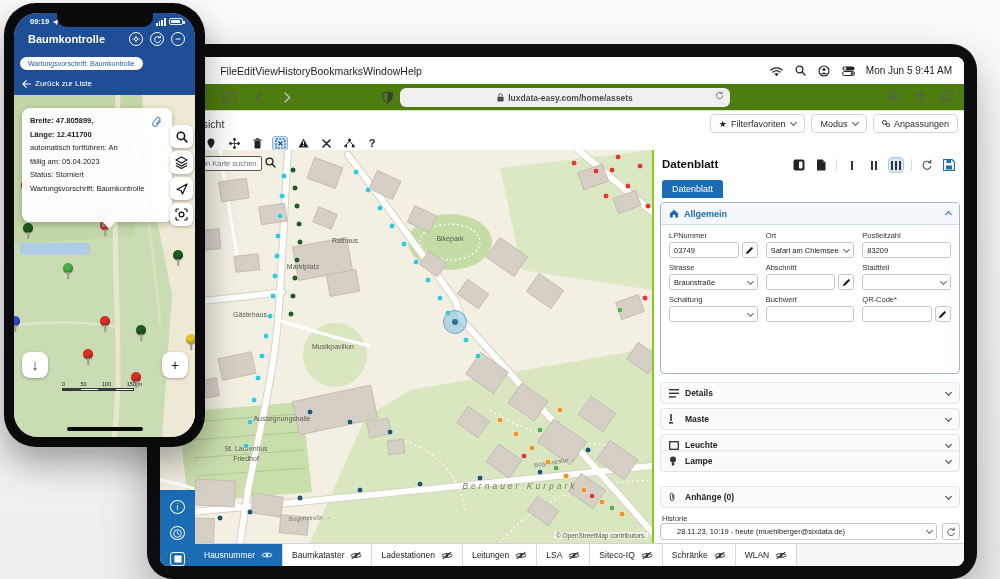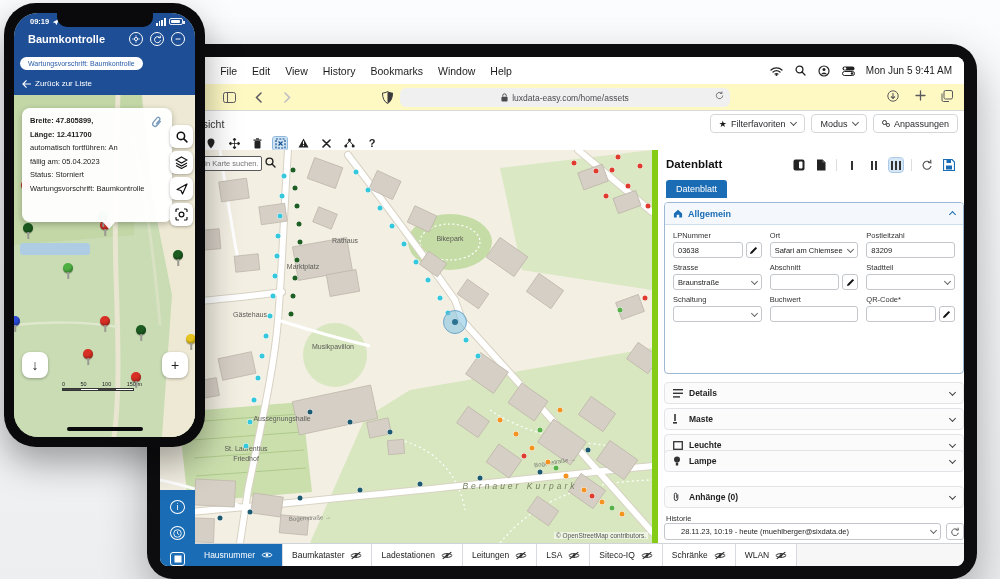--- a/index.html
+++ b/index.html
@@ -9,29 +9,29 @@
   
   .tablet { position:absolute; left:147px; top:44px; width:830px; height:535px;
             background:#0d0d0f; border-radius:26px; box-shadow:0 20px 45px rgba(0,0,0,.30); }
   .tablet-screen { position:absolute; left:13px; top:13px; width:804px; height:509px;
                    background:#fff; border-radius:8px; overflow:hidden; }
 
   
   .menubar { position:absolute; left:0; top:0; width:804px; height:27px; background:#fff;
              display:flex; align-items:center; font-size:10.5px; color:#1c1c1e; }
   .menubar .app-name { font-weight:bold; margin-left:16px; }
-  .menu-items { display:flex; gap:15px; margin-left:15px;text-align:right; }
+  .menu-items { display:flex; margin-left:15px;text-align:right; }
   .menu-items span { cursor:default; }
   .menubar-right { margin-left:auto; display:flex; align-items:center; gap:11px; margin-right:12px; }
   .mb-icon { width:13px; height:12px; display:inline-flex; align-items:center; justify-content:center; color:#222; }
   .menubar .clock { font-size:10px; font-weight:500; }
 
   
-  .browser-bar { position:absolute; left:0; top:27px; width:804px; height:27px; background:#fef9c3;
-                 border-bottom:1px solid #d9d9d9; display:flex; align-items:center; color:#5f5f63; }
+  .browser-bar { position:absolute; left:0; top:27px; width:804px; height:27px; background:#4d7c0f;
+                 border-bottom:1px solid #d9d9d9; display:flex; align-items:center; color:#5f5f63;font-weight:bold; }
   .bb-left { display:flex; align-items:center; gap:15px; margin-left:62px; }
   .bb-ic { width:14px; height:13px; display:inline-flex; align-items:center; justify-content:center; font-size:12px; color:#59595e; }
   .bb-ic.dim { color:#b9b9be; }
   .url-field { position:absolute; left:240px; top:4px; width:330px; height:19px; background:#f0f0f1;
                border-radius:6px; display:flex; align-items:center; justify-content:center; gap:4px;
                font-size:8.5px; color:#4b4b4f; }
   .url-refresh { position:absolute; right:6px; top:3px; font-size:10px; color:#717176; }
   .shield { position:absolute; left:222px; top:6px; }
   .bb-right { position:absolute; right:10px; top:5px; display:flex; gap:13px; }
 
@@ -77,21 +77,21 @@
 
   
   .side-rail { position:absolute; left:0; top:433px; width:35px; height:76px; background:#1a6cb5;
                display:flex; flex-direction:column; align-items:center; gap:12px; padding-top:10px; }
   .rail-ic { width:15px; height:15px; border:1.3px solid #fff; border-radius:50%; color:#fff; font-size:9px;
              display:flex; align-items:center; justify-content:center; cursor:pointer; }
   .rail-ic.square { border-radius:3px; }
 
   
   .panel { position:absolute; left:492px; top:93px; width:312px; height:393px; background:#fff;
-           border-left:6px solid #84cc16; font-size:9px; color:#222; }
+           border-left:2px solid #84cc16; font-size:9px; color:#222; }
   .panel-head { position:absolute; left:8px; top:8px; font-size:11.5px; font-weight:bold; color:#111; }
   .panel-icons { position:absolute; right:8px; top:8px; display:flex; align-items:center; gap:8px; }
   .pi { display:inline-flex; align-items:center; justify-content:center; width:14px; height:14px; color:#222; cursor:pointer; }
   .pi.bars { gap:1.5px; }
   .pi.bars i { width:2.5px; height:9px; background:#333; display:inline-block; }
   .pi.bars.active { background:#d5e6f6; border-radius:3px; outline:1px solid #a9c9e6; }
   .pi.save { color:#1a6cb5; }
   .pi-sep { width:1px; height:12px; background:#ddd; }
   .panel-tab { position:absolute; left:8px; top:30px; background:#1a6cb5; color:#fff; font-size:9px;
                padding:4px 10px; border-radius:3px 3px 0 0; cursor:pointer; }
@@ -599,21 +599,21 @@
           <svg width="10" height="9" viewBox="0 0 12 11">
               <path d="M1 5.5 L6 1 L11 5.5 V10.5 H7.5 V7 H4.5 V10.5 H1 Z" fill="#1a6cb5"></path>
             </svg>
           <span>Allgemein</span>
           <span class="chev up"></span>
         </div>
         <div class="fields">
           <div class="field">
             <label>LPNummer</label>
             <div class="ctl">
-              <span class="inp">03638</span>
+              <span class="inp">03749</span>
               <span class="pencil-btn">
                   <svg width="9" height="9" viewBox="0 0 10 10">
                     <path d="M1 9 L1.8 6.6 L7.4 1 L9 2.6 L3.4 8.2 Z" fill="#111"></path>
                   </svg>
                 </span>
             </div>
           </div>
           <div class="field">
             <label>Ort</label>
             <div class="ctl">

